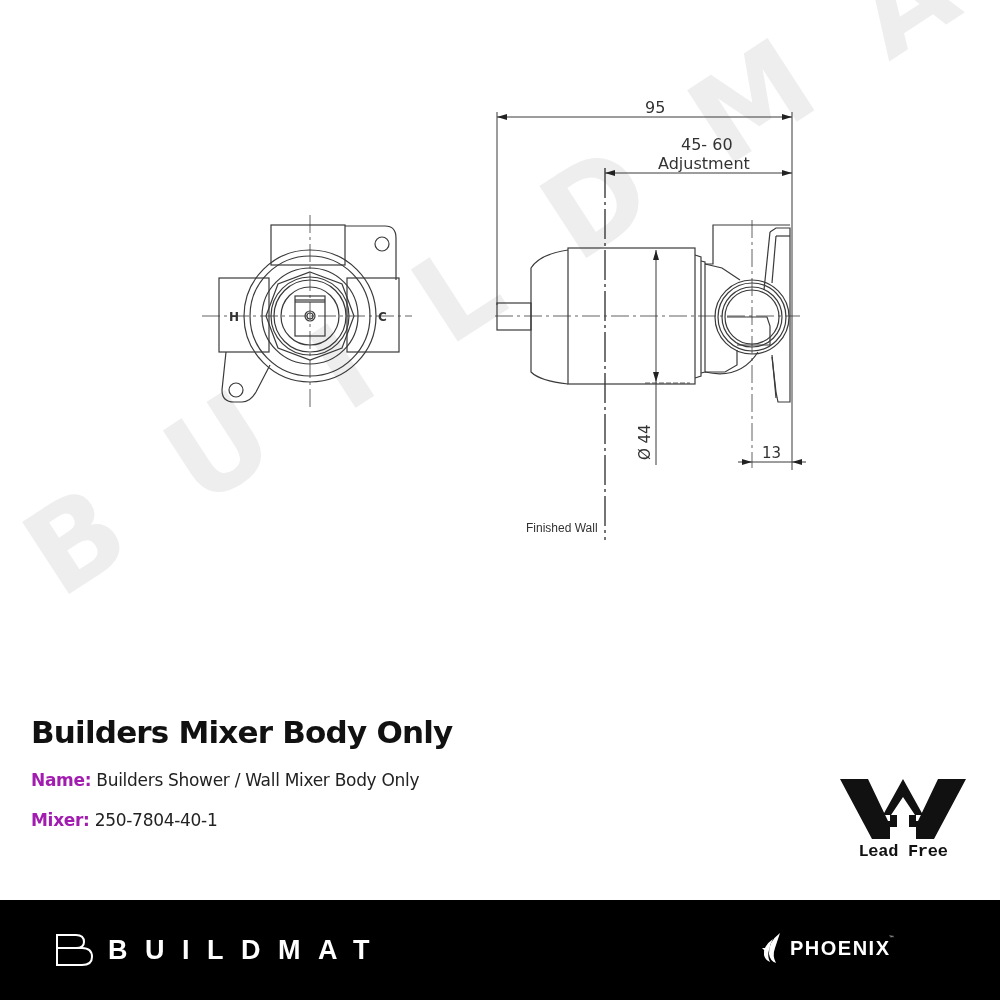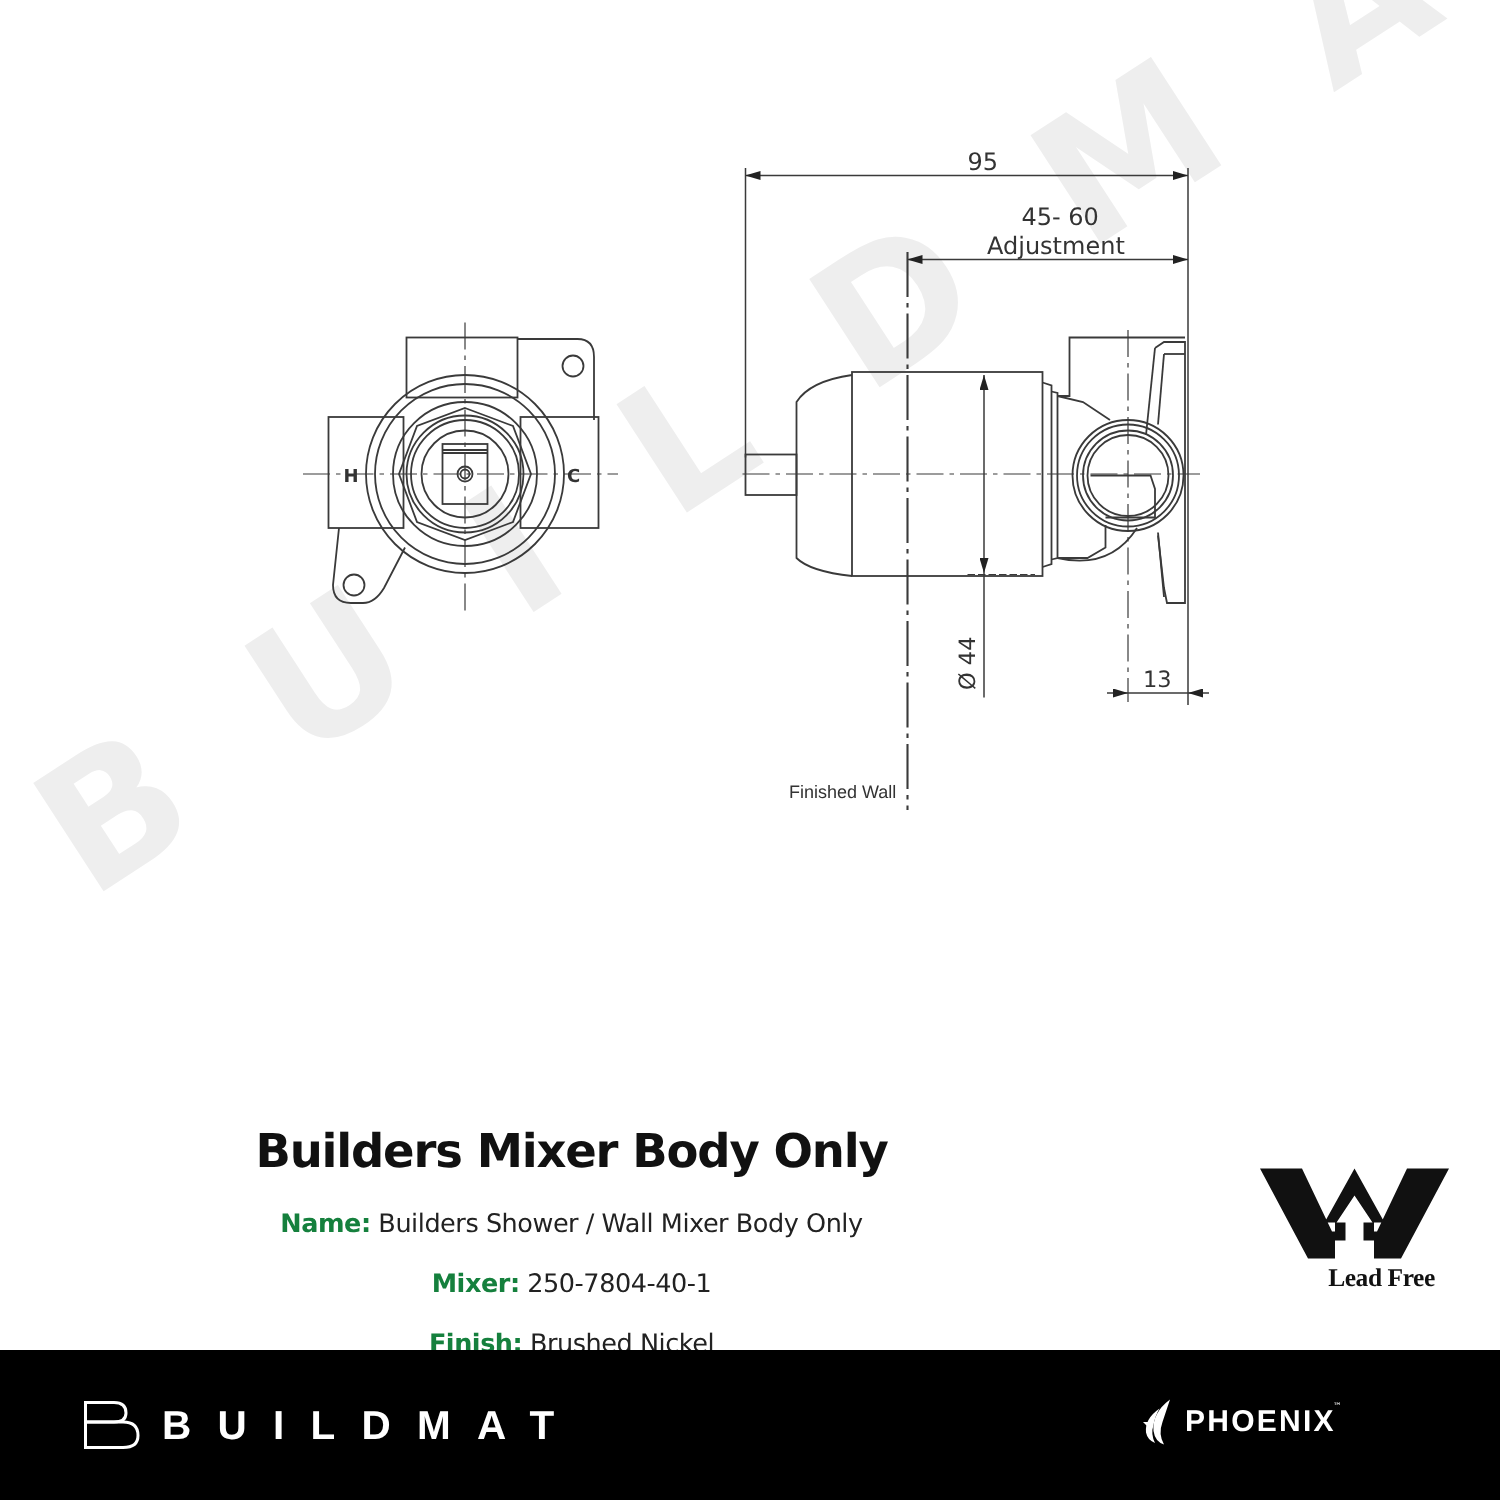--- a/index.html
+++ b/index.html
@@ -1,27 +1,27 @@
 <!DOCTYPE html>
 <html><head>
 <meta charset="utf-8">
 <style>
   html, body { margin: 0; padding: 0; background: #ffffff; }
   body { width: 1000px; height: 1000px; position: relative; overflow: hidden; font-family: "DejaVu Sans", sans-serif; color: #111; }
   .drawing { position: absolute; left: 0; top: 0; width: 1000px; height: 700px; }
   .drawing svg { position: absolute; left: 0; top: 0; }
   .watermark { position: absolute; left: 0; top: 0; width: 1000px; height: 700px; pointer-events: none; }
-  .info { position: absolute; left: 31px; top: 746px; width: 700px; text-align: center; }
+  .info { position: absolute; left: 31px; top: 710px; width: 700px; }
   .title { font-family: "DejaVu Sans", sans-serif; font-weight: bold; font-size: 31px; letter-spacing: -0.8px; color: #111; margin: 0; line-height: 44px; }
   .row { font-size: 17px; line-height: 20px; margin-top: 20px; color: #222; letter-spacing: -0.3px; }
   .row:first-of-type { margin-top: 16px; }
-  .row .k { font-weight: bold; color: #15803d; }
+  .row .k { font-weight: bold; color: #a21caf; }
   .row .v { font-weight: normal; }
   .badge { position: absolute; left: 838px; top: 775px; width: 130px; height: 95px; }
-  .badge-label { position: absolute; left: 18px; top: 67px; width: 130px; text-align: center; font-family: Liberation Serif, serif; font-weight: bold; font-size: 17px; letter-spacing: -0.3px; color: #111; }
+  .badge-label { position: absolute; left: 0; top: 67px; width: 130px; text-align: center; font-family: Liberation Mono, monospace; font-weight: bold; font-size: 17px; letter-spacing: -0.3px; color: #111; }
   .footer { position: absolute; left: 0; top: 900px; width: 1000px; height: 100px; background: #000; }
   .brand-left { position: absolute; left: 54px; top: 32px; height: 36px; display: flex; align-items: center; }
   .brand-left .word { font-family: "Liberation Sans", sans-serif; font-weight: bold; color: #fff; font-size: 27px; letter-spacing: 17.5px; margin-left: 14px; }
   .brand-right { position: absolute; left: 760px; top: 28px; height: 40px; display: flex; align-items: center; }
   .brand-right .word { font-family: "Liberation Sans", sans-serif; font-weight: bold; color: #fff; font-size: 20px; letter-spacing: 1.5px; margin-left: 6px; }
   .brand-right .tm { color: #fff; font-size: 6px; align-self: flex-start; margin-top: 6px; margin-left: -2px; }
   .dimtext { font-family: "DejaVu Sans", sans-serif; fill: #333; }
 </style>
 </head>
 <body>
@@ -139,24 +139,20 @@
 <div class="info">
   <h1 class="title">Builders Mixer Body Only</h1>
   <div class="row">
     <span class="k">Name:</span>
     <span class="v">Builders Shower / Wall Mixer Body Only</span>
   </div>
   <div class="row">
     <span class="k">Mixer:</span>
     <span class="v">250-7804-40-1</span>
   </div>
-  <div class="row">
-    <span class="k">Finish:</span>
-    <span class="v">Brushed Nickel</span>
-  </div>
 </div>
 
 <div class="badge">
   <svg width="130" height="66" viewBox="0 0 130 66">
     <path d="M2,4 L30,4 L50,46 L52,46 L52,40 L45,40 L65,4 L85,40 L78,40 L78,46 L80,46 L100,4 L128,4 L96,64 L78,64 L78,52 L65,52 L52,52 L52,64 L34,64 Z" fill="#111"></path>
     <path d="M65,22 L77,40 L71,40 L71,64 L59,64 L59,40 L53,40 Z" fill="#fff"></path>
   </svg>
   <div class="badge-label">Lead Free</div>
 </div>
 

